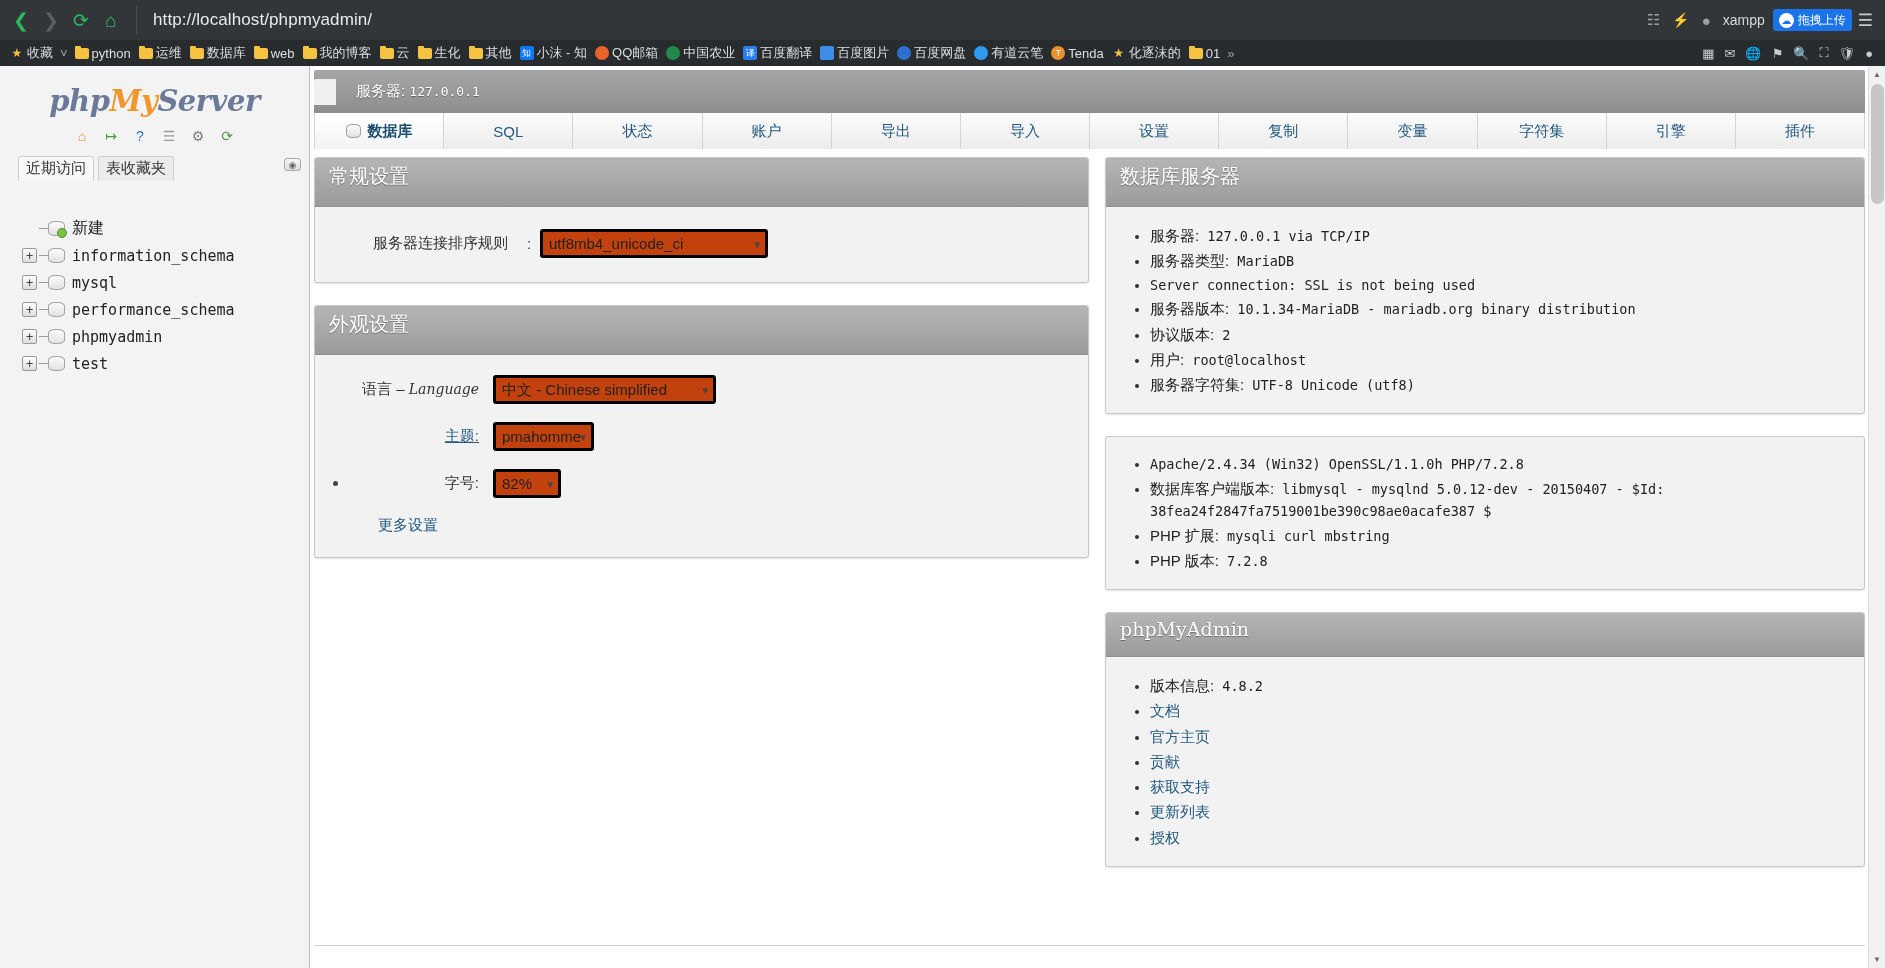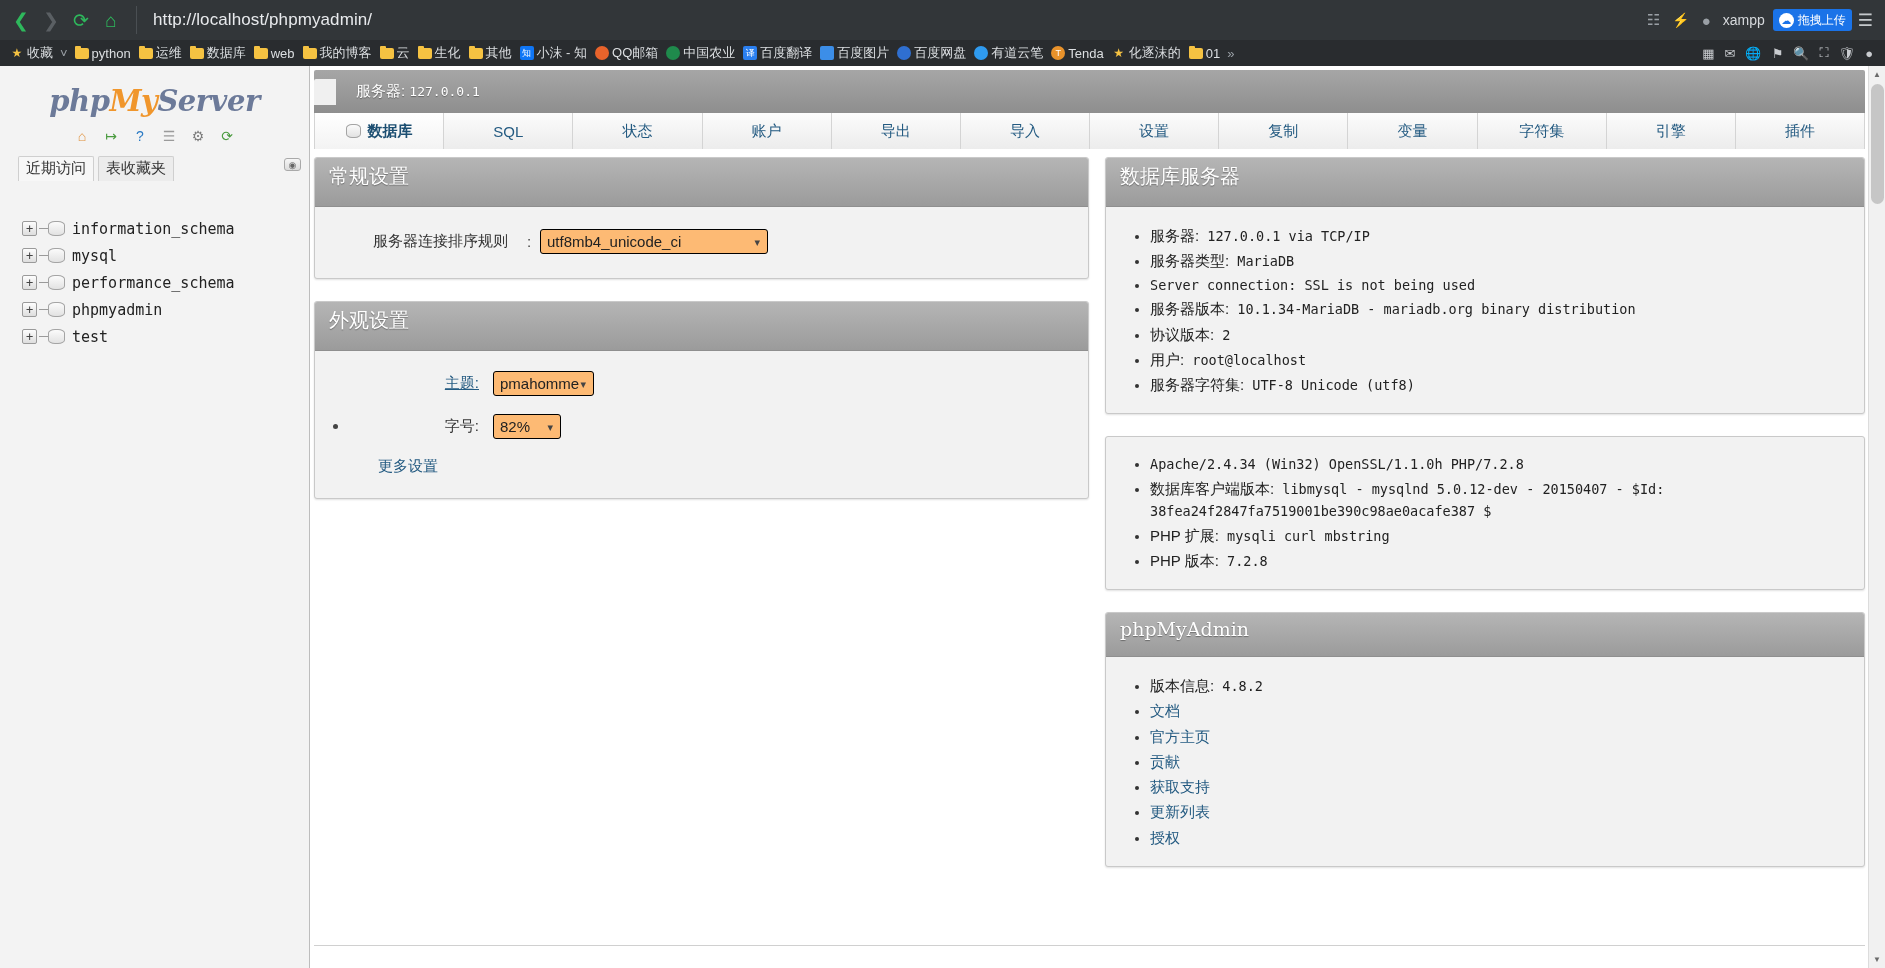--- a/index.html
+++ b/index.html
@@ -283,23 +283,23 @@
   .form-row {
     display: flex; align-items: center;
     padding: 8px 0 8px 0;
     font-size: 15px; color: #333;
   }
   .form-row .lbl { width: 185px; text-align: right; padding-right: 10px; }
   .form-row .colon { width: 22px; text-align: center; color: #444; }
   select.sel {
     font-family: "Liberation Sans", sans-serif;
     font-size: 15px;
-    border: 1px solid #000000;
+    border: 3px solid #000000;
     border-radius: 3px;
-    background: #fdba74;
+    background: #c2410c;
     padding: 3px 6px;
     color: #222;
     appearance: none;
     -webkit-appearance: none;
   }
   .sel-wrap { position: relative; display: inline-block; }
   .sel-wrap::after {
     content: "\25BE";
     position: absolute; right: 8px; top: 50%;
     transform: translateY(-50%);
@@ -544,20 +544,26 @@
         <div class="pma-tab active">近期访问</div>
         <div class="pma-tab">表收藏夹</div>
       </div>
 
     <div class="tree-toggle-wrap">
       <div class="tree-toggle">◉</div>
     </div>
 
     <div id="db-tree">
         <div class="tree-row">
+          <span class="spacer"></span>
+          <span class="dash"></span>
+          <span class="db-ico newdb"></span>
+          <span class="tree-label cjk">新建</span>
+        </div>
+        <div class="tree-row">
           <span class="plus">+</span>
           <span class="dash"></span>
           <span class="db-ico"></span>
           <span class="tree-label">information_schema</span>
         </div>
         <div class="tree-row">
           <span class="plus">+</span>
           <span class="dash"></span>
           <span class="db-ico"></span>
           <span class="tree-label">mysql</span>
@@ -649,20 +655,32 @@
                 </select>
               </div>
             </div>
           </div>
         </div>
 
         <div class="panel">
           <div class="panel-head">外观设置</div>
           <div class="panel-body appearance-body">
 
+            <div class="ap-row">
+              <div class="ap-label">
+                <span>语言</span>
+                <span>–</span>
+                <em>Language</em>
+              </div>
+              <div class="sel-wrap">
+                <select class="sel lang">
+                  <option>中文 - Chinese simplified</option>
+                </select>
+              </div>
+            </div>
 
             <div class="ap-row">
               <div class="ap-label">
                 <a href="#">主题:</a>
               </div>
               <div class="sel-wrap">
                 <select class="sel theme">
                   <option>pmahomme</option>
                 </select>
               </div>

